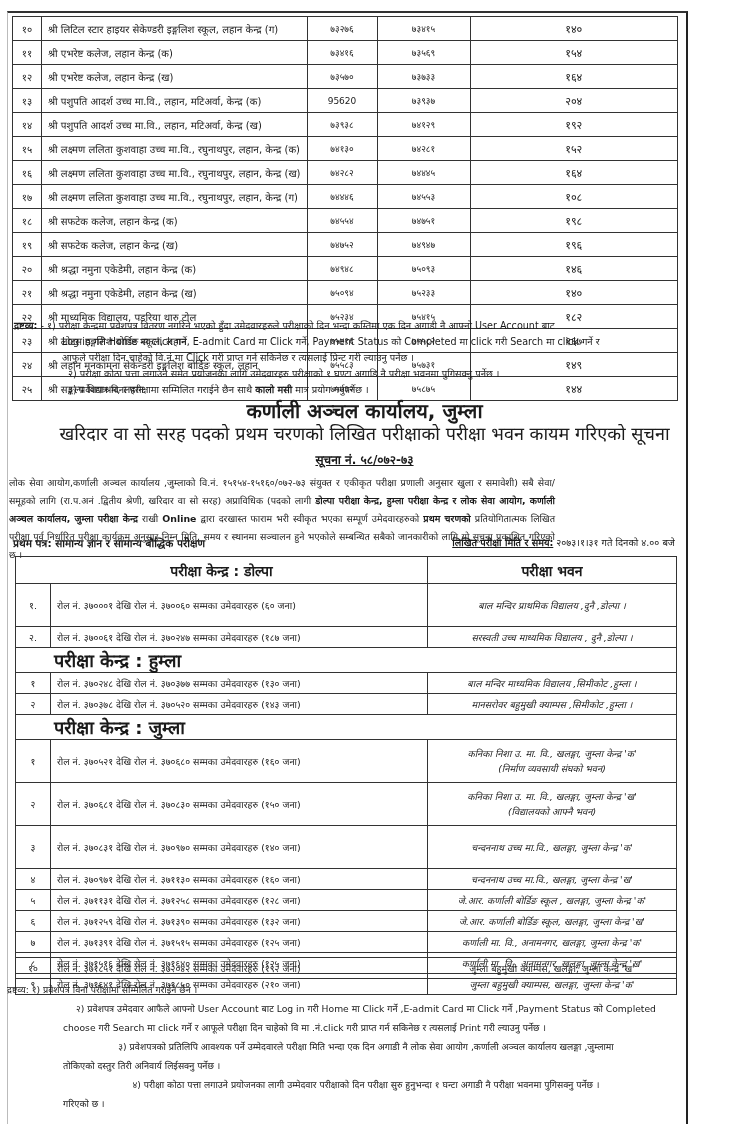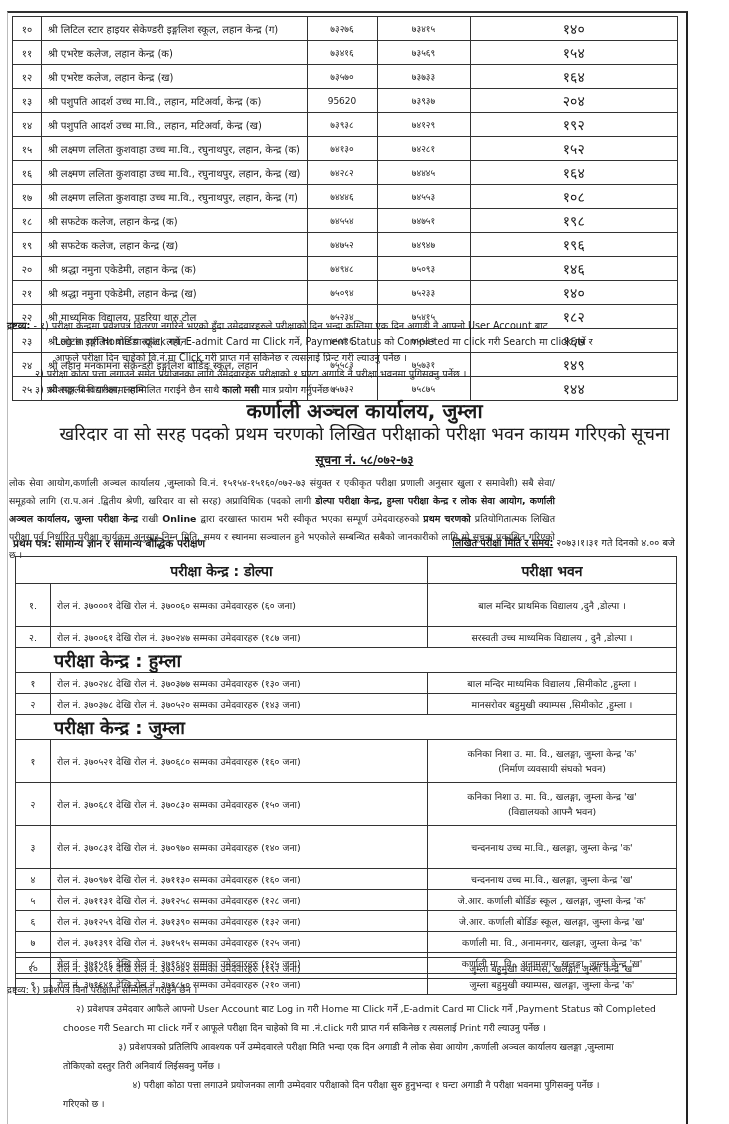--- a/index.html
+++ b/index.html
@@ -8,45 +8,45 @@
   .frame { position: absolute; left: 7px; top: 11px; width: 681px; height: 1124px;
            border-top: 2px solid #333; border-right: 2px solid #222; border-left: 1px solid #bbb; box-sizing: border-box; }
   
   table.t1 { position: absolute; left: 12px; top: 16px; border-collapse: collapse; width: 666px;
              font-size: 10px; }
   table.t1 td { border: 1px solid #333; height: 23px; padding: 0 6px; white-space: nowrap; overflow: hidden; }
   table.t1 td.sn { width: 16px; text-align: center; }
   table.t1 td.nm { width: 215px; }
   table.t1 td.c3 { width: 57px; text-align: center; font-size: 9px; }
   table.t1 td.c4 { width: 80px; text-align: center; font-size: 9px; }
-  table.t1 td.c5 { text-align: center; font-size: 14px; }
-
-  .note1 { position: absolute; left: 7px; top: 318px; width: 680px; font-size: 9.6px; line-height: 16px; }
+  table.t1 td.c5 { text-align: center; font-size: 11px; }
+
+  .note1 { position: absolute; left: 14px; top: 318px; width: 680px; font-size: 9.6px; line-height: 16px; }
   .note1 .lbl { font-weight: bold; }
   .note1 .cont { padding-left: 48px; }
-  .note1 .sub { padding-left: 28px; }
+  .note1 .sub { padding-left: 54px; }
 
   .office { position: absolute; left: 0; width: 729px; text-align: center; }
   .office.h1 { top: 397px; font-size: 20px; font-weight: bold; }
   .office.h2 { top: 421px; font-size: 18px; font-weight: normal; }
   .office.h3 { top: 451px; font-size: 12px; font-weight: bold; text-decoration: underline; }
 
   .para { position: absolute; left: 9px; top: 474px; width: 546px; font-size: 9.4px; line-height: 18px; text-align: justify; }
   .para b { font-weight: bold; }
 
   .paper-row { position: absolute; left: 13px; top: 536px; width: 662px; font-size: 10.5px; font-weight: bold; }
   .paper-row .rt { position: absolute; right: 0; top: 0; font-weight: normal; font-size: 9.6px; }
   .paper-row .rt u { font-weight: bold; }
 
   
   table.t2 { position: absolute; left: 15px; top: 556px; border-collapse: collapse; width: 662px; font-size: 9.4px; }
   table.t2 td { border: 1px solid #333; padding: 0 6px; }
   table.t2 td.sn { width: 22px; text-align: center; }
   table.t2 td.mid { width: 364px; }
-  table.t2 td.bh { text-align: center; line-height: 15px; }
+  table.t2 td.bh { text-align: center; line-height: 15px; font-style: italic; }
   table.t2 tr.hdr td { height: 26px; font-size: 14px; font-weight: bold; }
   table.t2 tr.hdr td.center-h { text-align: center; }
   table.t2 tr.sect td { height: 24px; font-size: 18px; font-weight: bold; padding-left: 38px; }
   table.t2 tr.r td { height: 20px; }
   table.t2 tr.tall td { height: 42px; }
 
   table.t3 { position: absolute; left: 15px; top: 957px; border-collapse: collapse; width: 662px; font-size: 9.4px; }
   table.t3 td { border: 1px solid #333; height: 20px; padding: 0 6px; }
   table.t3 td.sn { width: 22px; text-align: center; }
   table.t3 td.mid { width: 364px; }

